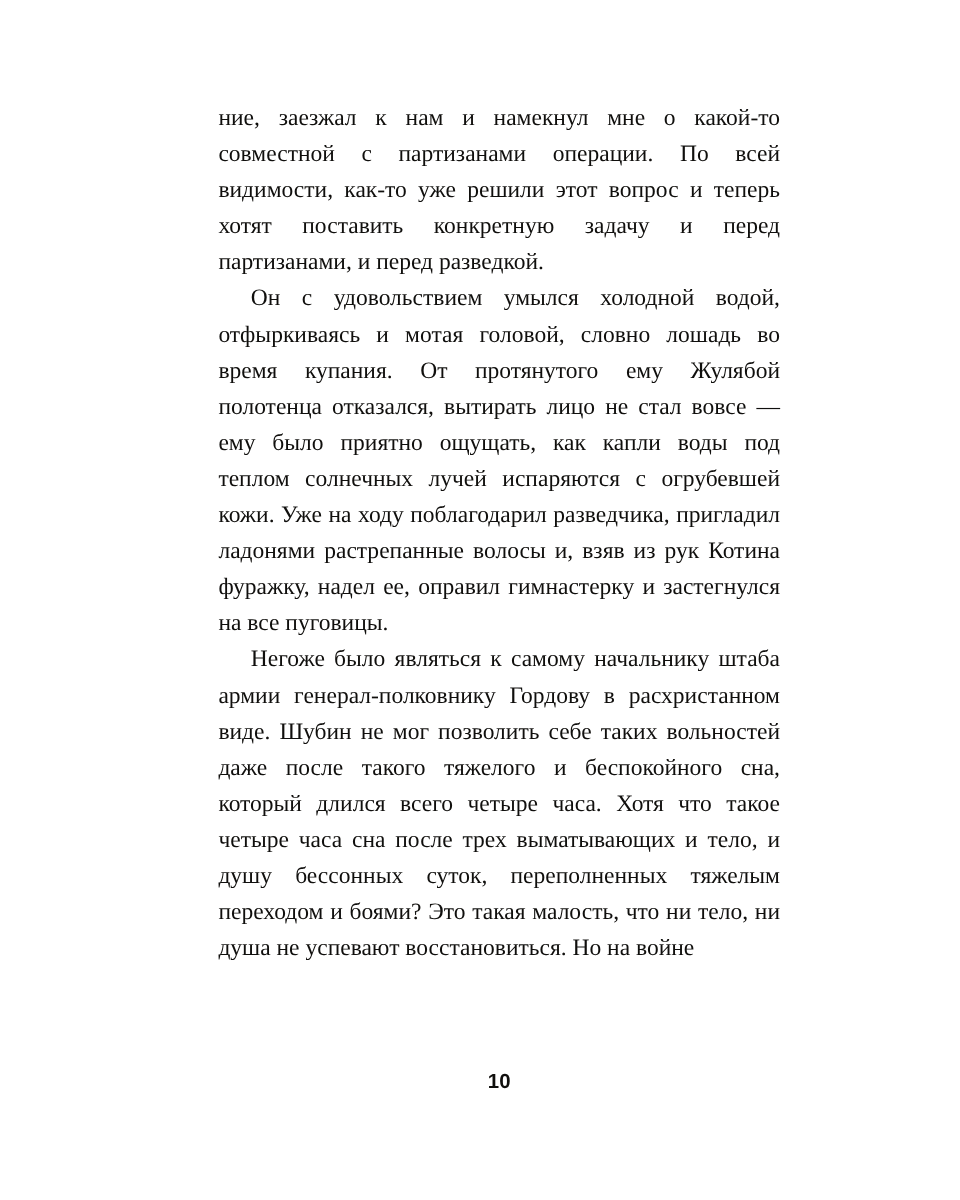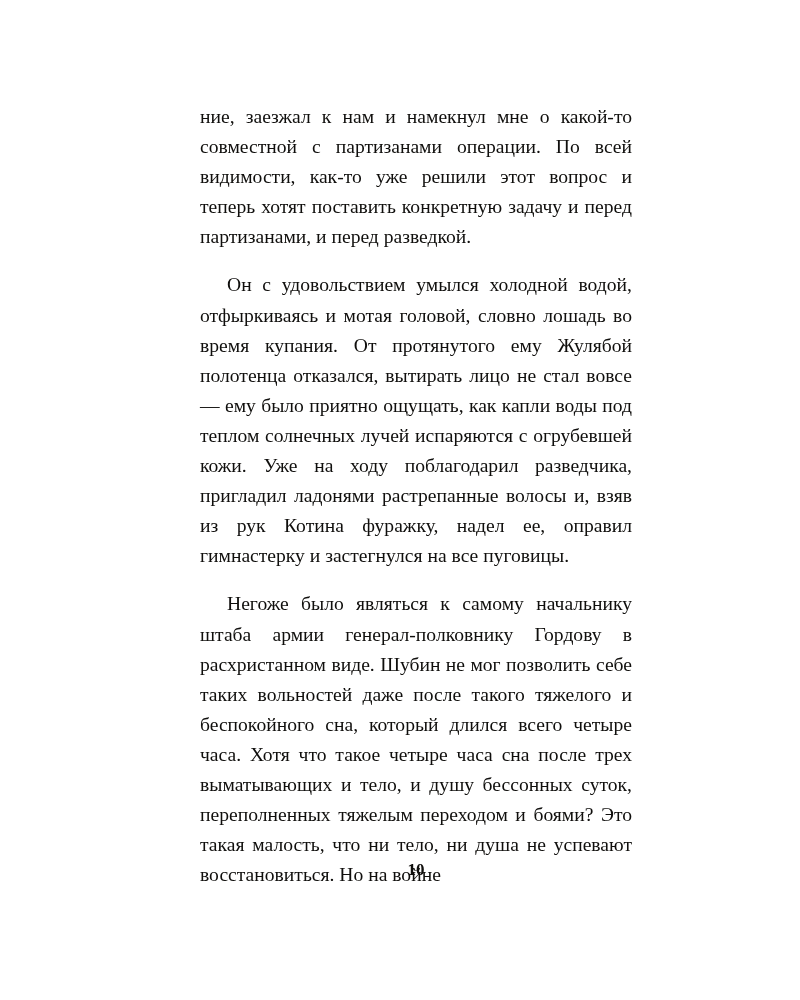--- a/index.html
+++ b/index.html
@@ -21,43 +21,43 @@
     background: #ffffff;
     box-sizing: border-box;
   }
   .text-block {
     position: absolute;
     left: 182px;
     top: 84px;
     width: 468px;
   }
   .para {
-    margin: 18px;
+    margin: 0;
     font-size: 19.6px;
     line-height: 30.1px;
     text-align: justify;
     text-justify: inter-word;
     hyphens: manual;
     color: #100f0d;
   }
   .para.indent {
     text-indent: 27px;
   }
   .para.first {
     text-indent: 0;
   }
   .page-number {
     position: absolute;
     left: 182px;
-    top: 860px;
+    top: 892px;
     width: 468px;
     text-align: center;
     font-size: 17px;
     font-weight: bold;
-    font-family: Liberation Serif, serif;
+    font-family: Liberation Sans, sans-serif;
     color: #100f0d;
   }
 </style>
 </head>
 <body>
 
 <div class="page">
 
   <div class="text-block">
     <p class="para first">ние, заезжал к нам и намекнул мне о какой-то совместной с партизанами операции. По всей видимости, как-то уже решили этот вопрос и теперь хотят поставить конкретную задачу и перед партизанами, и перед разведкой.</p>

